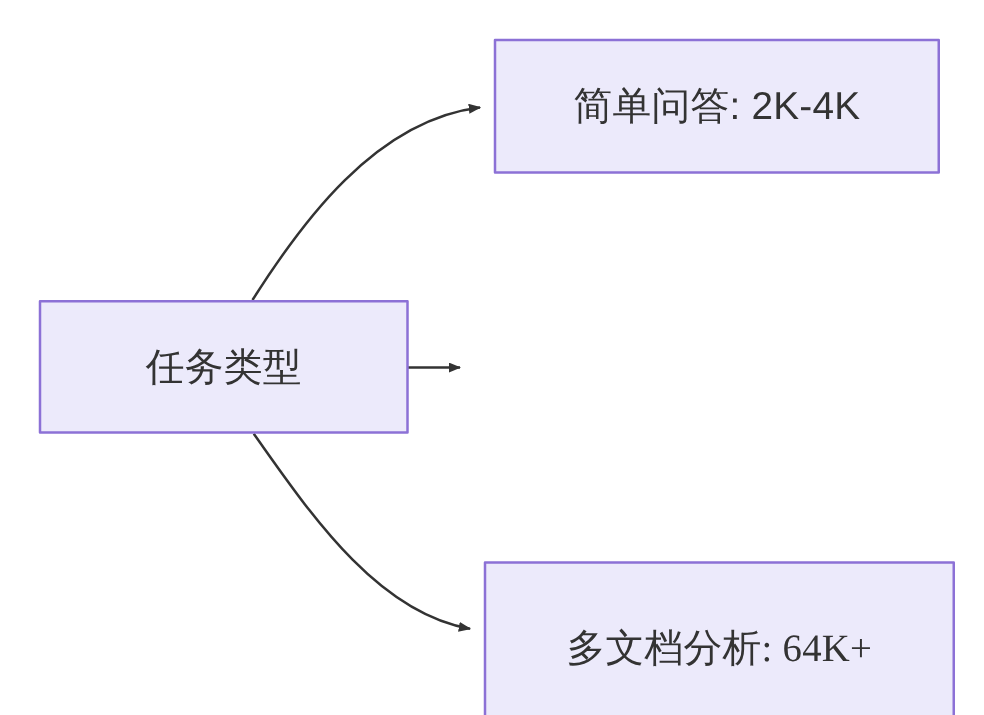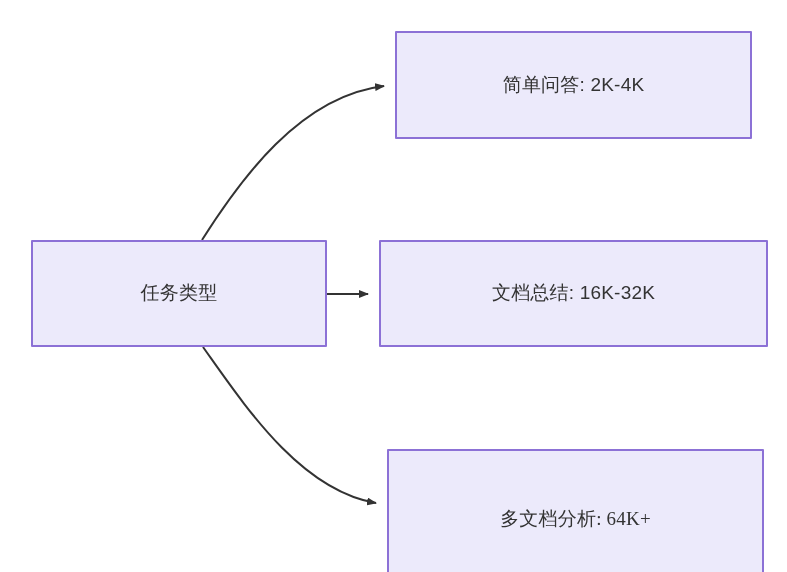--- a/index.html
+++ b/index.html
@@ -30,21 +30,21 @@
     box-sizing: border-box;
     background: #ECEAFB;
     border: 2px solid #8C71D6;
     border-radius: 1px;
     display: flex;
     align-items: center;
     justify-content: center;
     color: #333333;
   }
   .node-label {
-    font-size: 19px;
+    font-size: 31px;
     line-height: 1.2;
     color: #333333;
     letter-spacing: 0.2px;
     white-space: nowrap;
   }
   #node-source {
     left: 31px;
     top: 240px;
     width: 296px;
     height: 107px;
@@ -89,21 +89,18 @@
   </svg>
 
   <div class="node" id="node-source">
     <span class="node-label">任务类型</span>
   </div>
 
   <div class="node" id="node-simple">
     <span class="node-label">简单问答: 2K-4K</span>
   </div>
 
-  <div class="node" id="node-summary">
-    <span class="node-label">文档总结: 16K-32K</span>
-  </div>
 
   <div class="node" id="node-multidoc">
     <span class="node-label">多文档分析: 64K+</span>
   </div>
 
 </div>
 
 </body></html>

